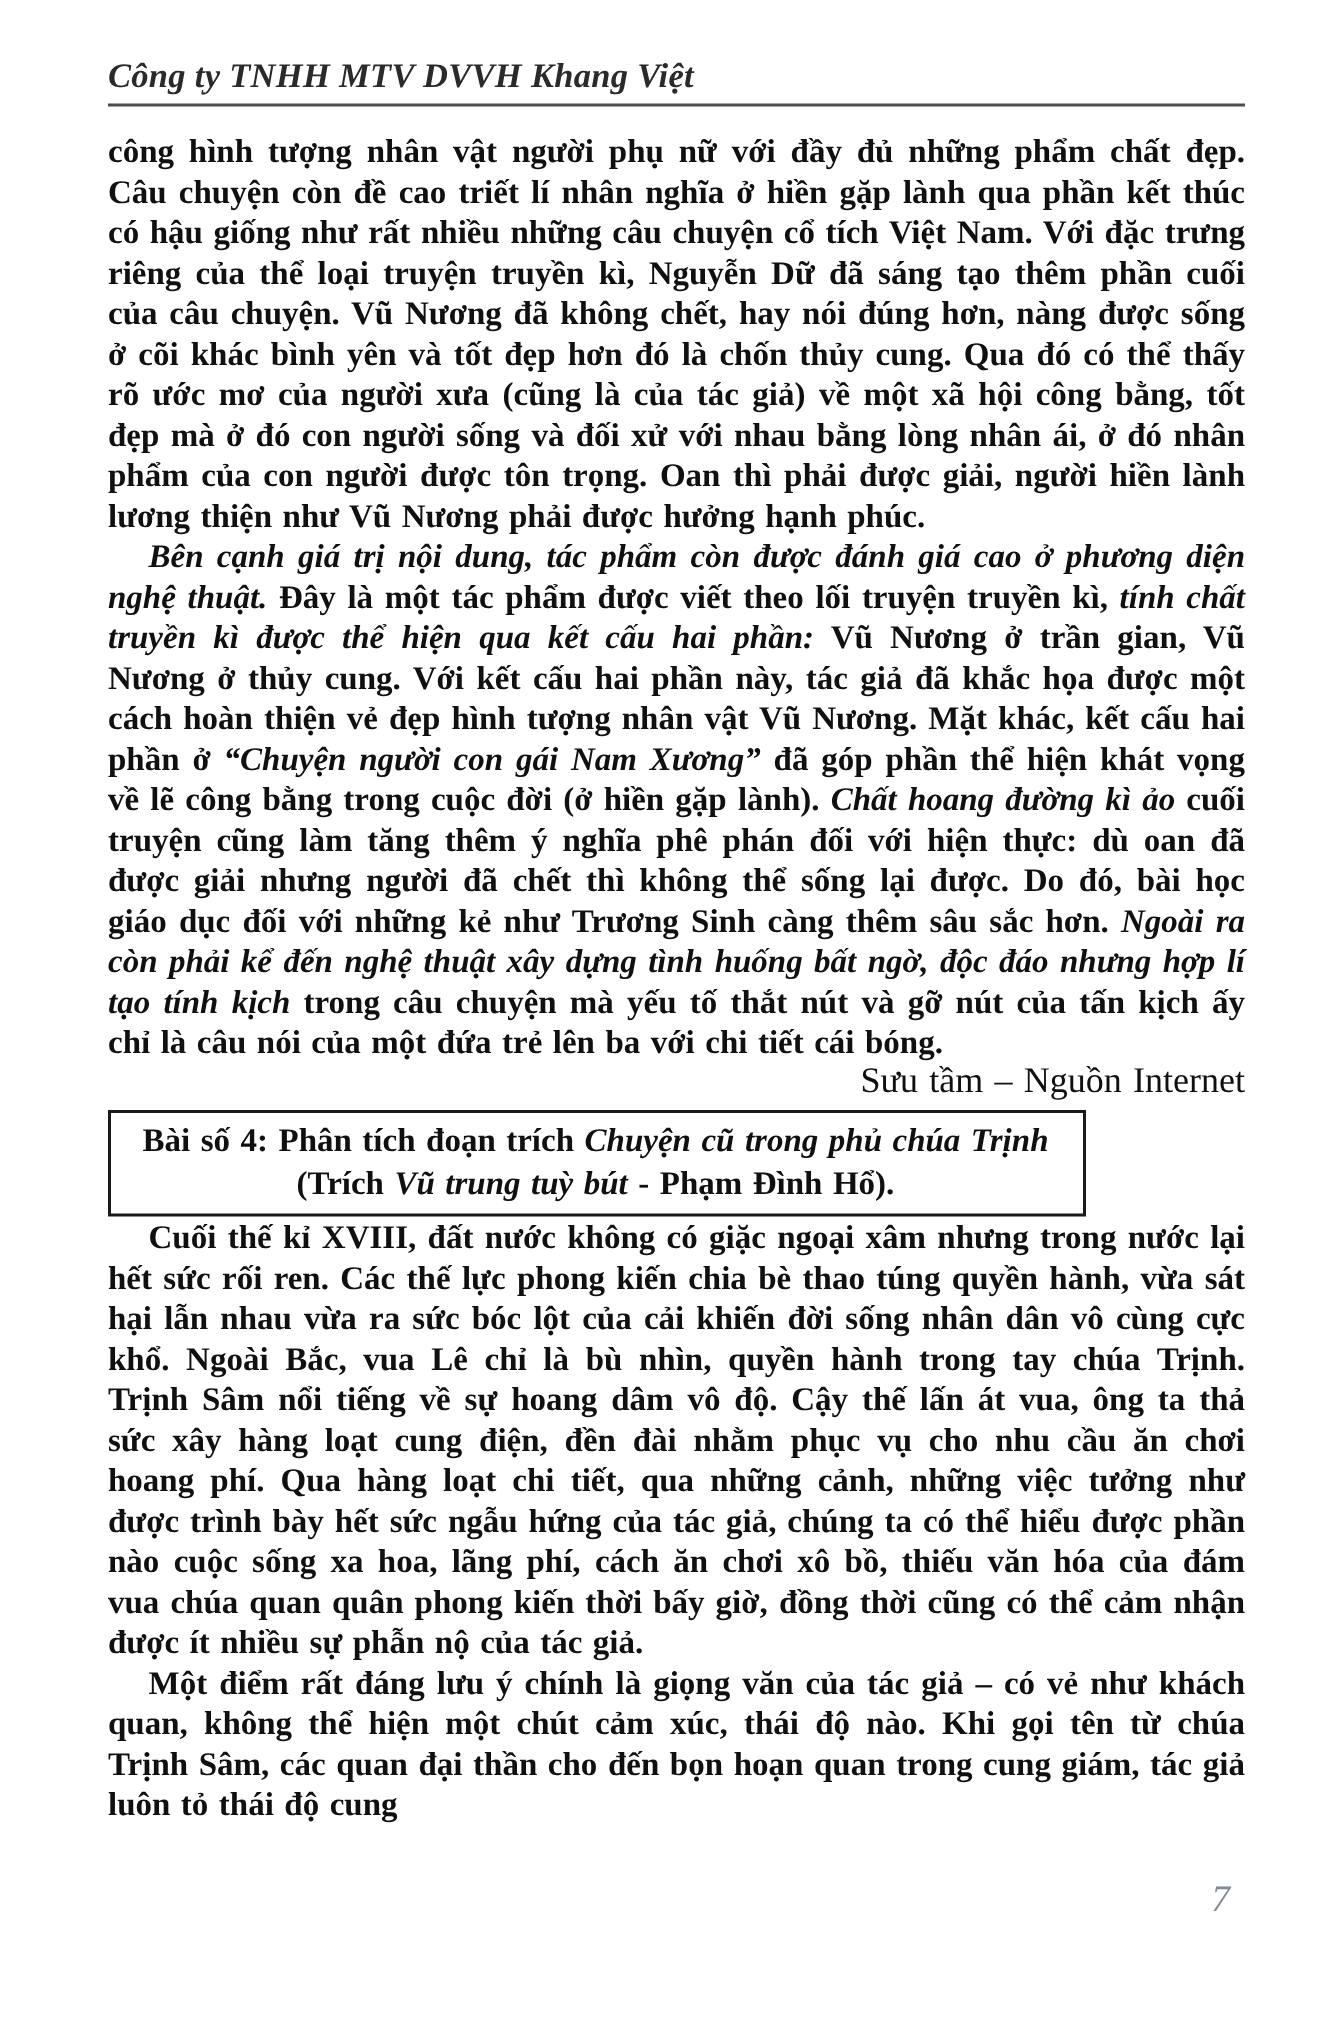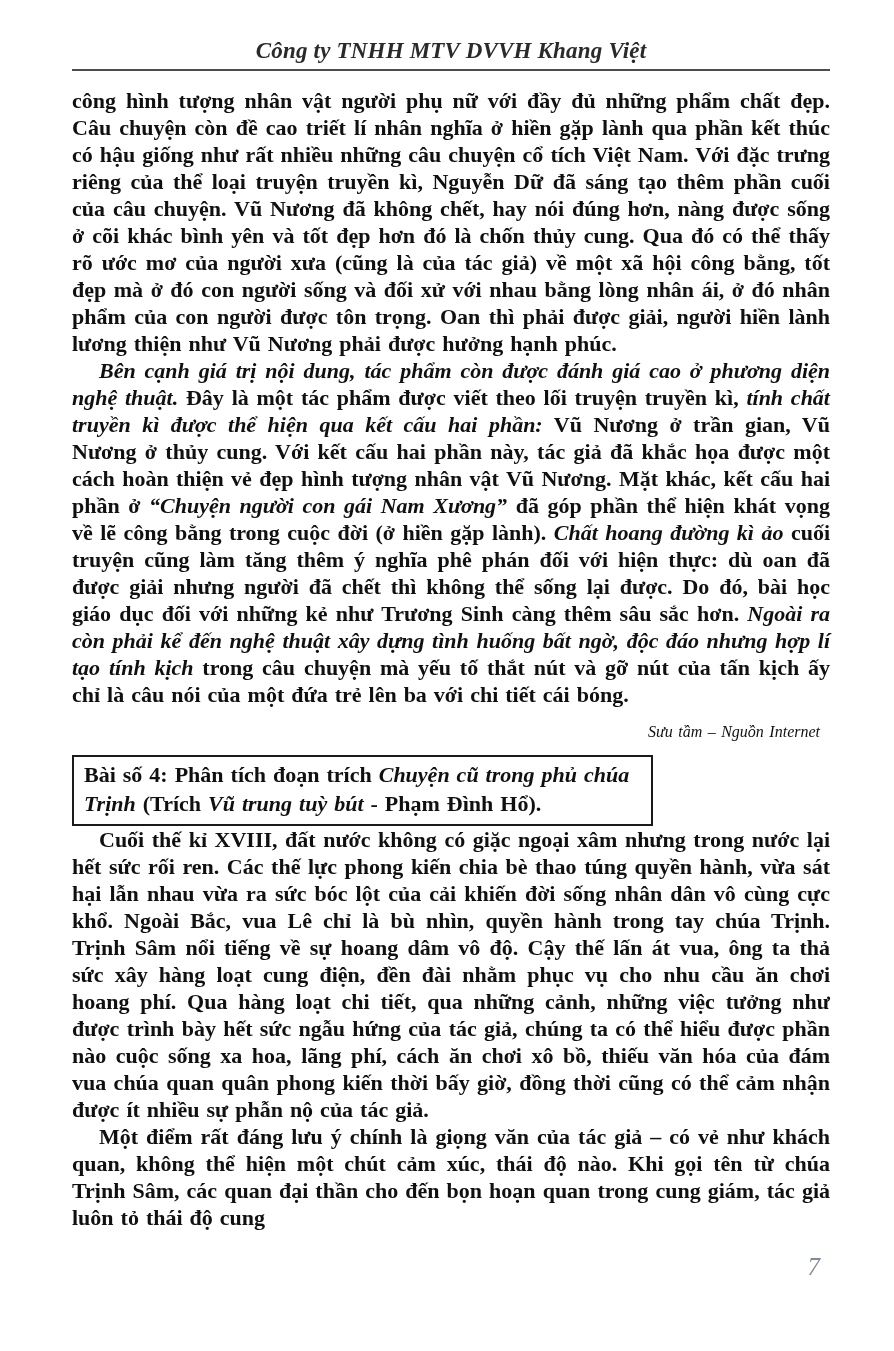--- a/index.html
+++ b/index.html
@@ -17,21 +17,21 @@
     background: #ffffff;
   }
   .content {
     margin-left: 72px;
     margin-right: 64px; 
   }
   .header {
     padding-top: 38px;
     border-bottom: 2px solid #4d4d4d;
     padding-bottom: 5px;
-    text-align: center;
+    text-align: left;
   }
   .header .publisher {
     font-style: italic;
     font-weight: bold;
     font-size: 23px;
     color: #2a2a2a;
     letter-spacing: 0.2px;
   }
   .body-text {
     margin-top: 16px;
@@ -39,35 +39,34 @@
     line-height: 27px;
     text-align: justify;
     word-spacing: 1.5px;
   }
   p.para { margin: 0; font-weight: bold; }
   p.para.indent { text-indent: 27px; }
   .it { font-style: italic; }
   .bd { font-weight: bold; }
   .attribution {
     text-align: right;
-    font-style: italic;
-    font-size: 16px;
+    font-size: 24px;
     line-height: 27px;
-    margin: 10px;
+    margin: 0;
   }
   .exercise-box {
     box-sizing: border-box;
-    width: 581px;
+    width: 652px;
     border: 2px solid #1a1a1a;
     margin-top: 5px;
     padding: 3px 12px 6px 10px;
     font-weight: bold;
     font-size: 22px;
     line-height: 29px;
-    text-align: left;
+    text-align: center;
   }
   .section-heading {
     text-align: center;
     font-weight: bold;
     font-size: 24px;
     line-height: 28px;
     margin: 5px 0 3px 0;
     letter-spacing: 0.5px;
   }
   .page-number {

